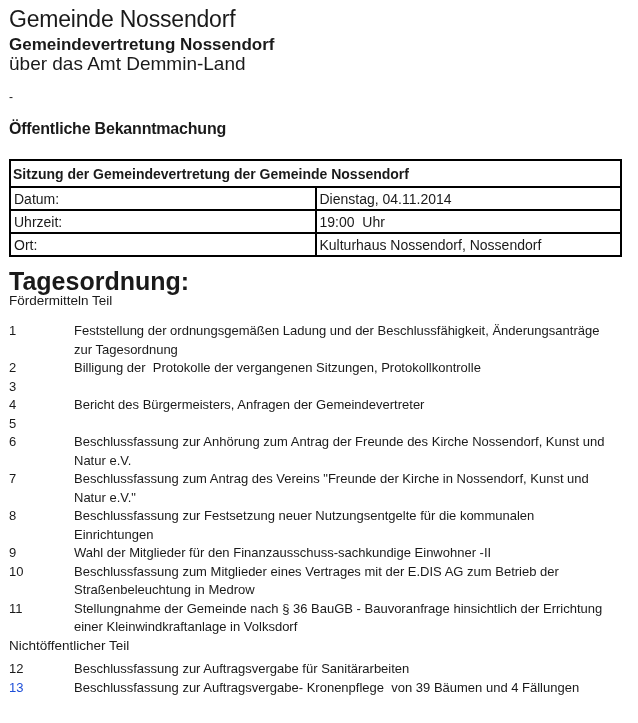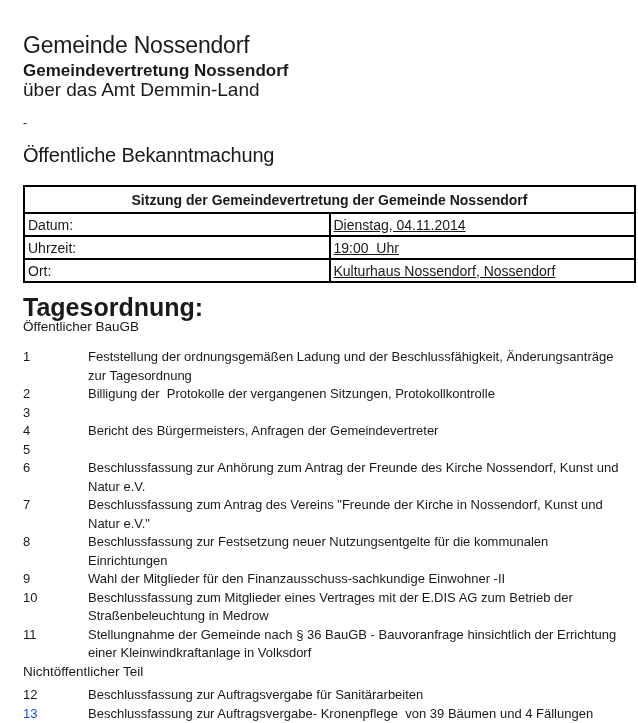--- a/index.html
+++ b/index.html
@@ -2,43 +2,43 @@
 <html><head>
 <meta charset="utf-8">
 <style>
   html, body { margin: 0; padding: 0; background: #ffffff; }
   body {
     width: 638px; height: 723px; overflow: hidden;
     font-family: "Liberation Sans", sans-serif;
     color: #1a1a1a;
     -webkit-font-smoothing: antialiased;
   }
-  .page { padding: 5px 8px 0 23px; box-sizing: border-box; width: 638px; margin-top: 26px; }
+  .page { padding: 5px 8px 0 9px; box-sizing: border-box; width: 638px; }
 
   
   .title    { font-size: 23px; line-height: 29px; font-weight: 400; letter-spacing: -0.2px; }
   .subtitle { font-size: 17px; line-height: 21px; font-weight: 700; }
   .via      { font-size: 19px; line-height: 18px; font-weight: 400; }
   .dash     { font-size: 12px; line-height: 12px; margin-top: 18px; }
-  .announce { font-size: 20px; line-height: 24px; font-weight: 400; margin-top: 14px; letter-spacing: -0.2px; }
+  .announce { font-size: 16px; line-height: 24px; font-weight: 700; margin-top: 14px; letter-spacing: -0.2px; }
 
   
   table.meeting {
     margin-top: 18px; width: 613px;
     border-collapse: collapse; table-layout: fixed;
     font-size: 14px;
   }
   table.meeting th, table.meeting td { border: 2px solid #000000; }
   table.meeting th {
-    font-weight: 700; text-align: center; padding: 3px 2px; height: 19px;
+    font-weight: 700; text-align: left; padding: 3px 2px; height: 19px;
     font-size: 14px;
   }
   table.meeting td { padding: 2px 2px 2px 3px; height: 17px; white-space: pre; overflow: hidden; }
   td.col-label { width: 140px; }
-  td.col-value { padding-left: 4px; text-decoration: underline; }
+  td.col-value { padding-left: 4px; }
 
   
   .agenda-heading { font-size: 25px; line-height: 23px; font-weight: 700; margin-top: 13px; }
   .section-label  { font-size: 13.5px; line-height: 16px; }
   .agenda-list    { margin-top: 13px; font-size: 13px; line-height: 18.5px; }
   .agenda-item    { display: flex; align-items: flex-start; }
   .agenda-item .num { flex: 0 0 65px; white-space: pre; }
   .agenda-item .txt { flex: 1 1 auto; white-space: pre; overflow: hidden; }
   .nonpublic-label { font-size: 13.5px; line-height: 18.5px; }
   .gap-sm { height: 5px; }
@@ -73,21 +73,21 @@
         <td class="col-value">19:00  Uhr</td>
       </tr>
       <tr>
         <td class="col-label">Ort:</td>
         <td class="col-value">Kulturhaus Nossendorf, Nossendorf</td>
       </tr>
     </tbody>
   </table>
 
   <div class="agenda-heading">Tagesordnung:</div>
-  <div class="section-label">Öffentlicher BauGB</div>
+  <div class="section-label">Fördermitteln Teil</div>
 
   <div class="agenda-list">
 
     <div class="agenda-item">
       <span class="num">1</span>
       <span class="txt">Feststellung der ordnungsgemäßen Ladung und der Beschlussfähigkeit, Änderungsanträge
 zur Tagesordnung</span>
     </div>
     <div class="agenda-item">
       <span class="num">2</span>

